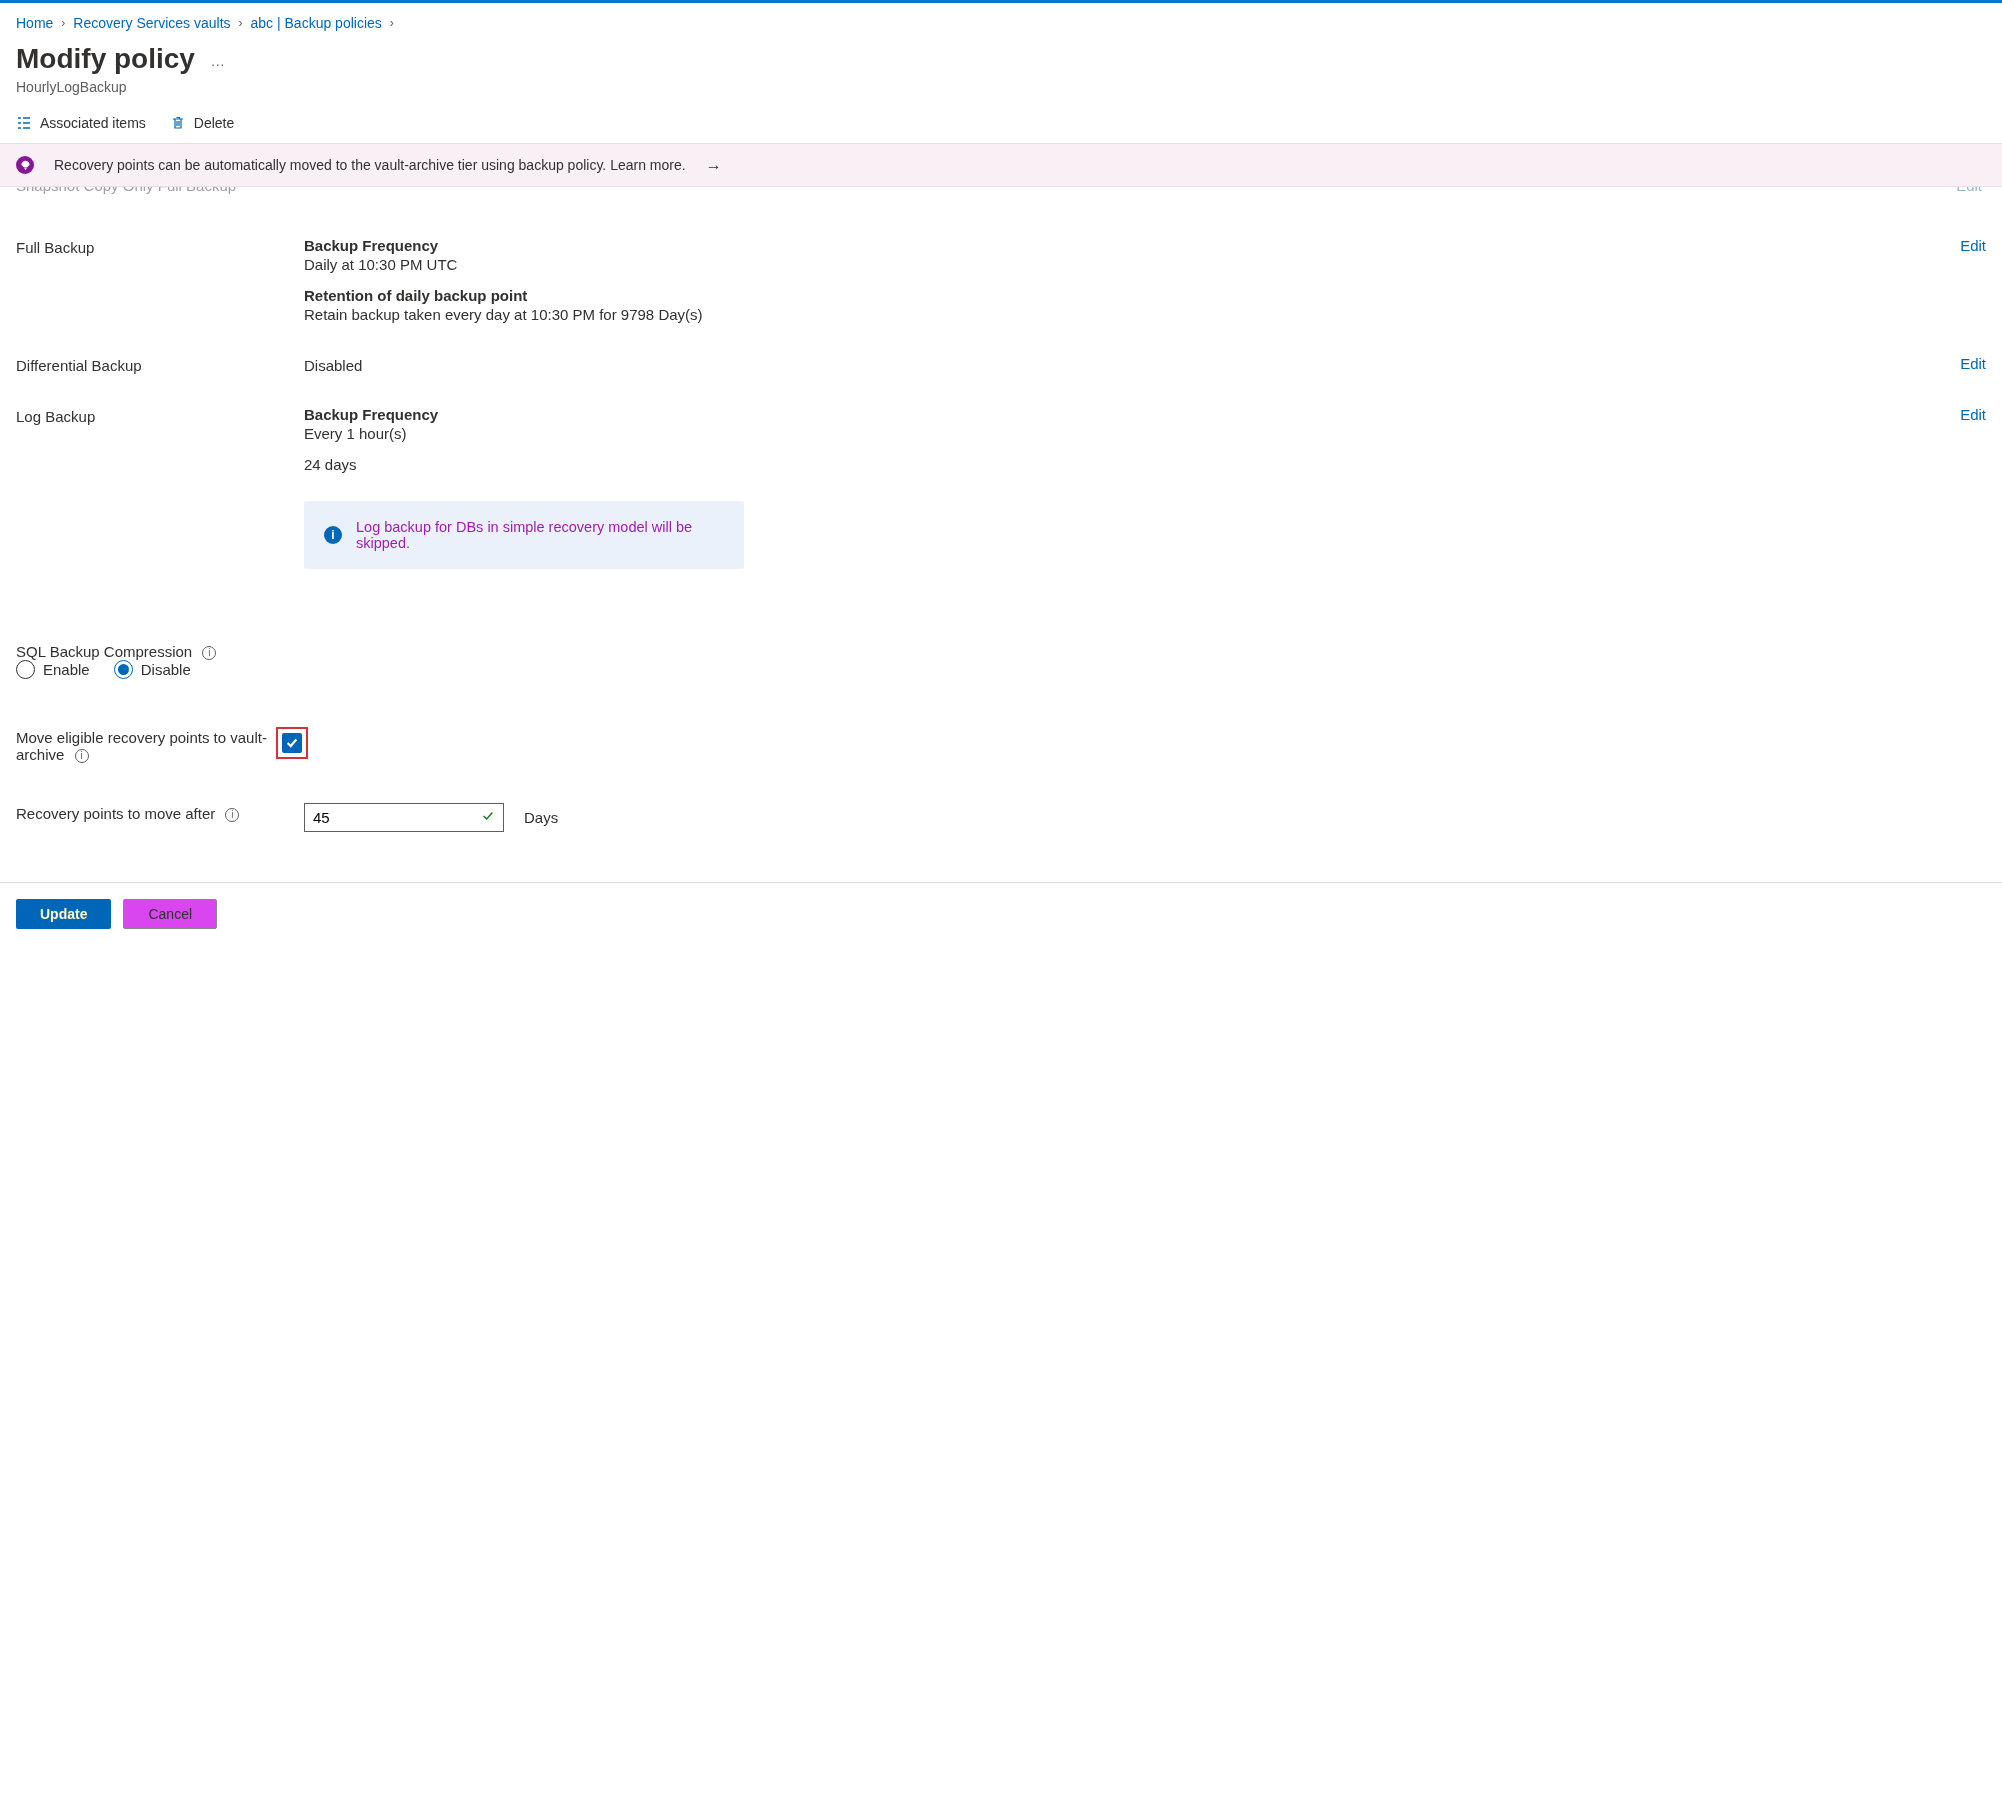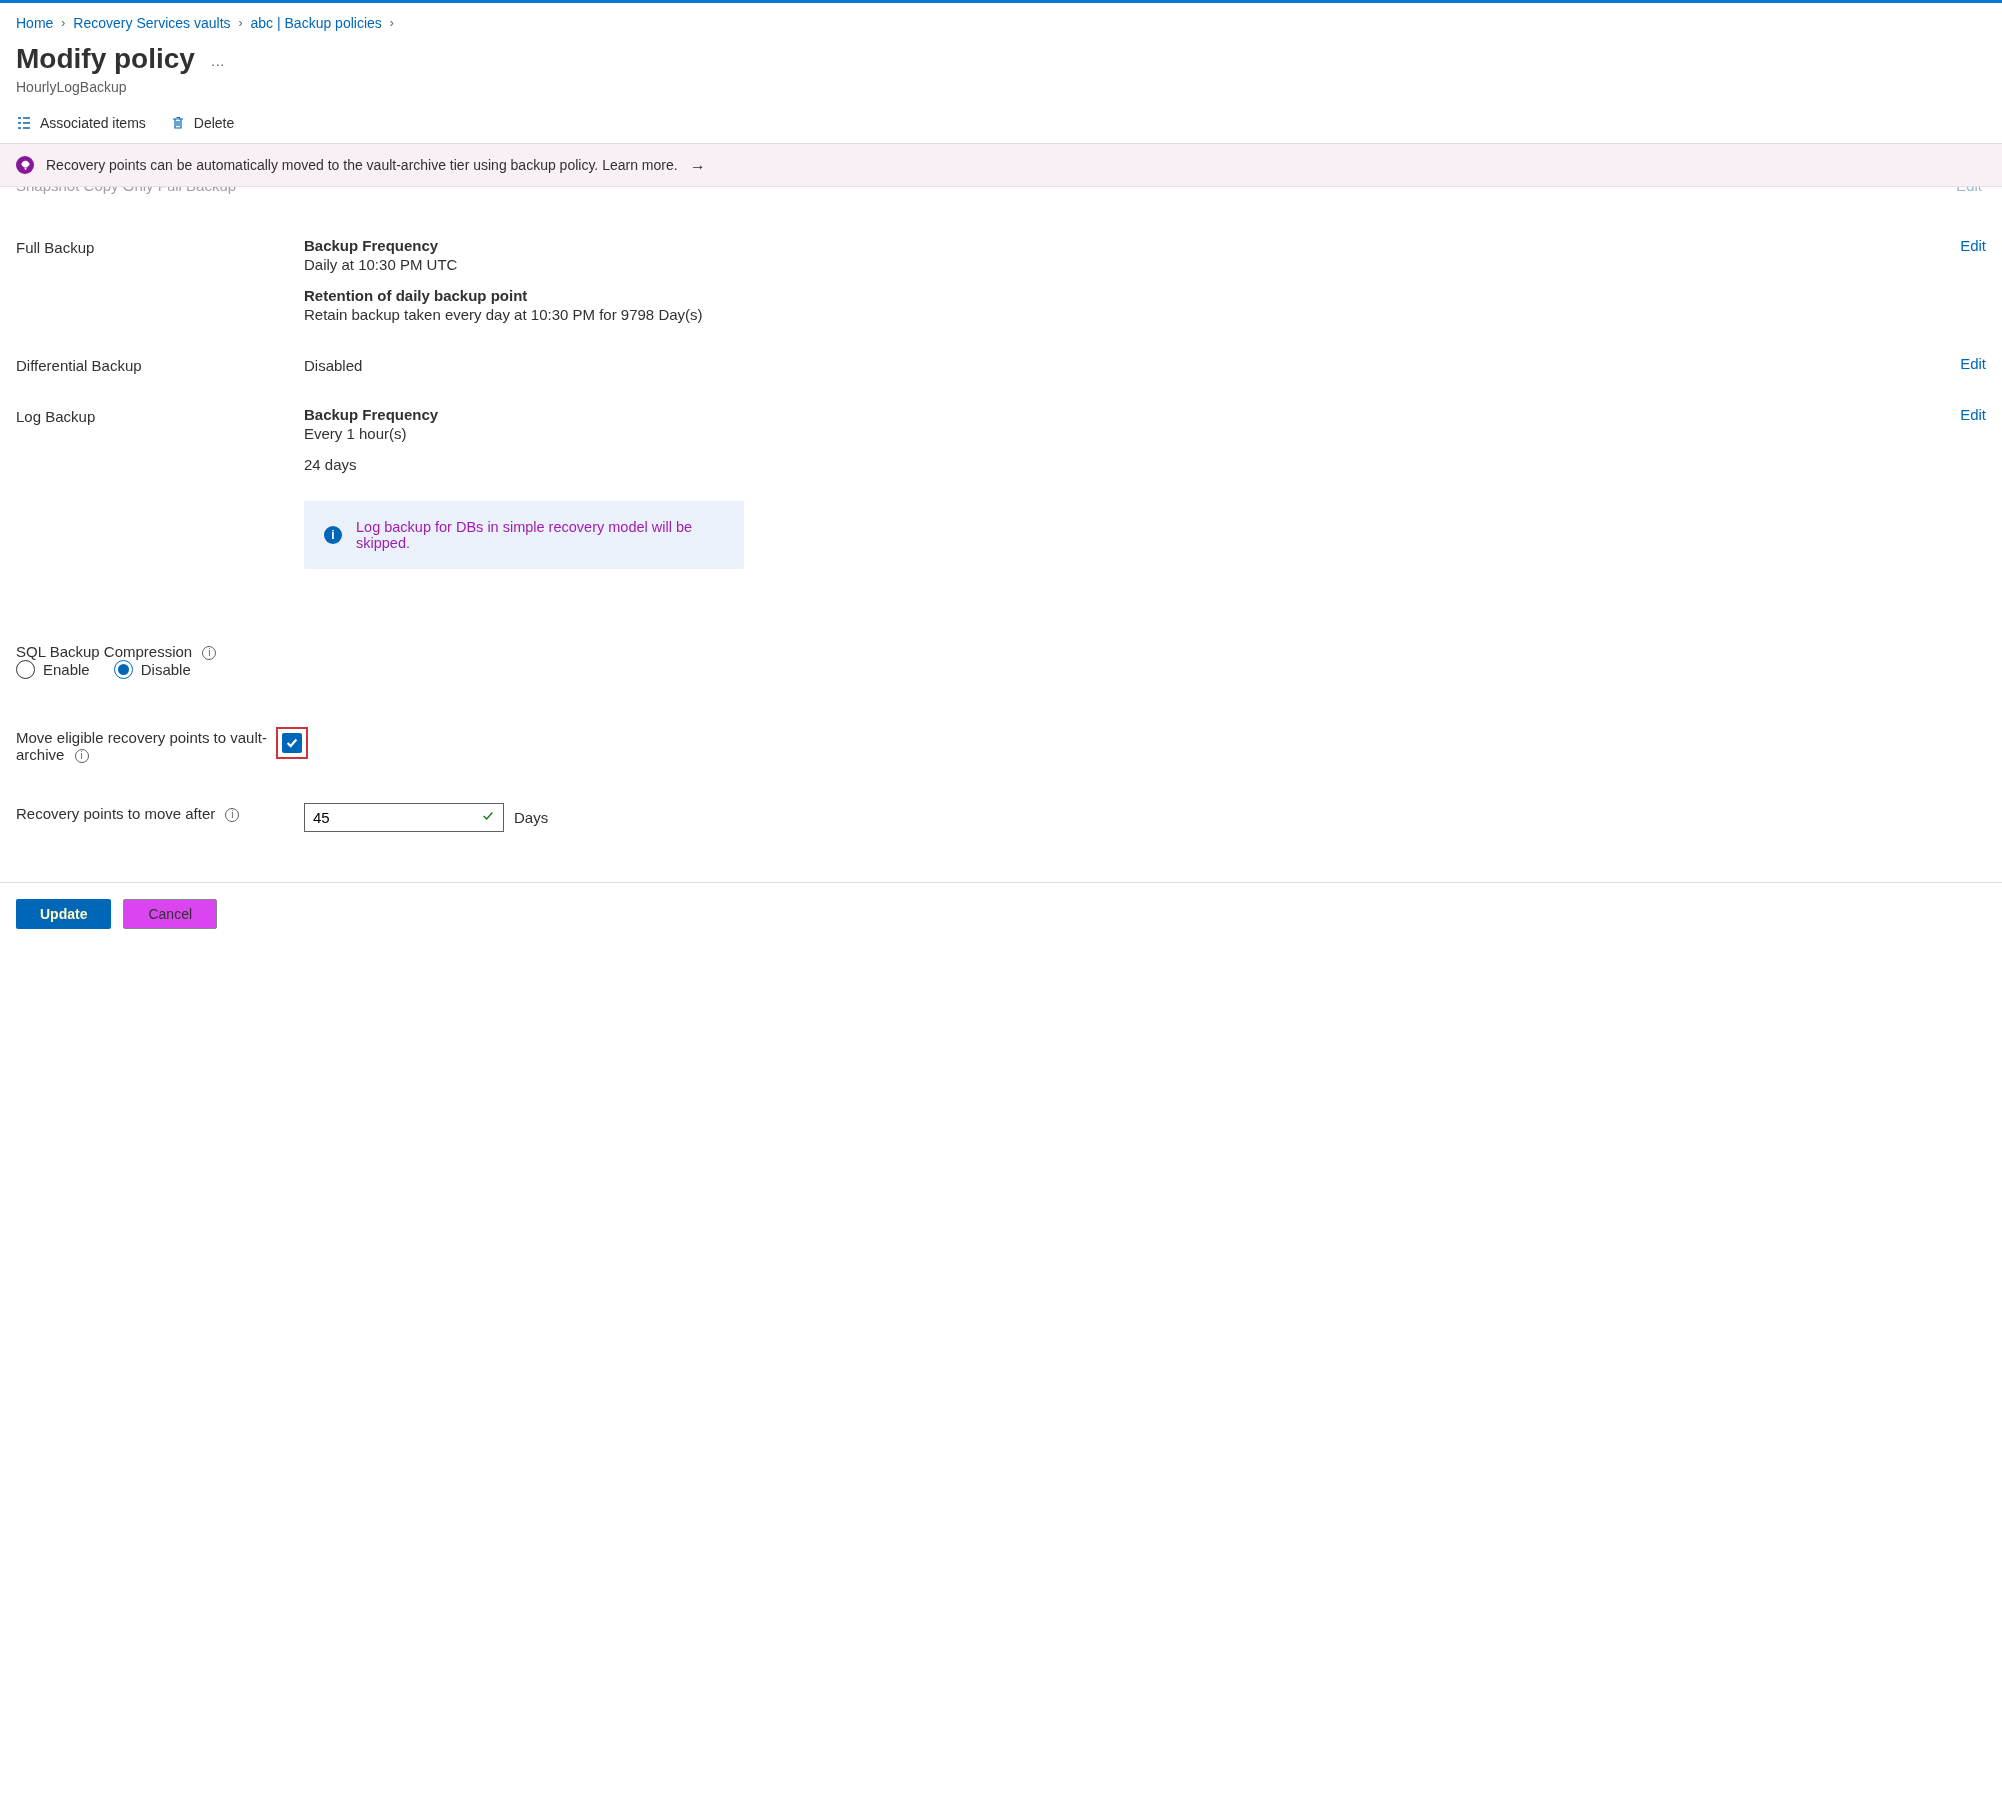--- a/index.html
+++ b/index.html
@@ -8,21 +8,21 @@
   .breadcrumb { padding: 12px 16px 8px; font-size: 14px; display: flex; align-items: center; gap: 8px; }
   .breadcrumb a { color: #0067b8; text-decoration: none; }
   .breadcrumb .chev { color: #605e5c; font-size: 12px; }
   .page-header { padding: 4px 16px 0; }
   .page-header h1 { font-size: 28px; font-weight: 600; color: #323130; display: inline-block; }
   .more-dots { display:inline-block; margin-left: 12px; color:#605e5c; cursor:pointer; vertical-align: middle;}
   .subtitle { padding: 4px 16px 10px; color: #605e5c; font-size: 14px; }
   .command-bar { padding: 10px 16px 12px; border-bottom: 1px solid #e1dfdd; display:flex; gap:24px; align-items:center; }
   .cmd-item { display:flex; align-items:center; gap:8px; color:#323130; cursor:pointer; font-size:14px; }
   .cmd-item svg { width:16px; height:16px; }
-  .banner { background:#f9f0f6; padding: 12px 16px; display:flex; align-items:center; gap:12px; color:#323130; border-bottom:1px solid #e6e0e6; }
+  .banner { background:#f9f0f6; padding: 12px 16px; display:flex; align-items:center; gap:20px; color:#323130; border-bottom:1px solid #e6e0e6; }
   .banner .circle-icon { width:18px; height:18px; border-radius:50%; background:#881798; display:flex; align-items:center; justify-content:center; color:#fff; font-size:11px; flex-shrink:0;}
   .banner .arrow { font-size: 16px; color:#323130; }
   .content-scroll { position:relative; overflow:hidden; }
   .truncated-row { color:#a19f9d; padding: 0 16px; font-size:15px; position:relative; top:-10px; height:18px; overflow:hidden;}
   .truncated-row .right-edit { position:absolute; right:20px; color:#9bb8d3; }
   .section { display:flex; padding: 32px 16px 0; }
   .section .label-col { width: 288px; flex-shrink:0; color:#323130; font-size:15px; padding-top:2px;}
   .section .body-col { flex:1; }
   .section .edit-col { width:60px; text-align:right; }
   .section .edit-col a { color:#0067b8; text-decoration:none; font-size:15px; cursor:pointer;}
@@ -35,21 +35,21 @@
   .radio-row { display:flex; gap:24px; align-items:center; }
   .radio-opt { display:flex; align-items:center; gap:8px; cursor:pointer; font-size:15px;}
   .radio-out { width:19px; height:19px; border:1px solid #323130; border-radius:50%; display:flex; align-items:center; justify-content:center;}
   .radio-out.sel { border-color:#0067b8; border-width:1px;}
   .radio-in { width:11px; height:11px; border-radius:50%; background:#0067b8; }
   .checkbox-wrap { }
   .checkbox-highlight { border: 2px solid #d13438; padding: 4px; display:inline-block; }
   .checkbox { width:20px; height:20px; background:#0067b8; display:flex; align-items:center; justify-content:center; border-radius:2px; cursor:pointer;}
   .checkbox svg { width:14px; height:14px; stroke:#fff; stroke-width:2.5; fill:none; }
   .label-col .info-sup { display:inline-block; width:14px; height:14px; border:1px solid #605e5c; border-radius:50%; font-size:10px; line-height:12px; text-align:center; color:#605e5c; margin-left:6px; vertical-align:middle;}
-  .num-input-row { display:flex; align-items:center; gap:10px; }
+  .num-input-row { display:flex; align-items:center; gap:20px; }
   .num-input { width:200px; border:1px solid #605e5c; padding: 5px 8px; font-size:15px; position:relative; display:flex; align-items:center; justify-content:space-between; }
   .num-input input { border:none; outline:none; width:140px; font-size:15px; font-family:inherit;}
   .num-input .valid-icon { color:#107c10; }
   .days-lbl { font-size:15px; }
   .footer-sep { border-top:1px solid #e1dfdd; margin-top: 50px; }
   .footer-btns { padding: 16px; display:flex; gap:12px; }
   .btn-primary { background:#0067b8; color:#fef9c3; border:none; padding: 7px 24px; font-size:14px; cursor:pointer; border-radius:2px; font-weight:600;}
   .btn-secondary { background:#d946ef; color:#323130; border:1px solid #8a8886; padding: 6px 24px; font-size:14px; cursor:pointer; border-radius:2px;}
   .spacer-large { height: 60px; }
 </style>

